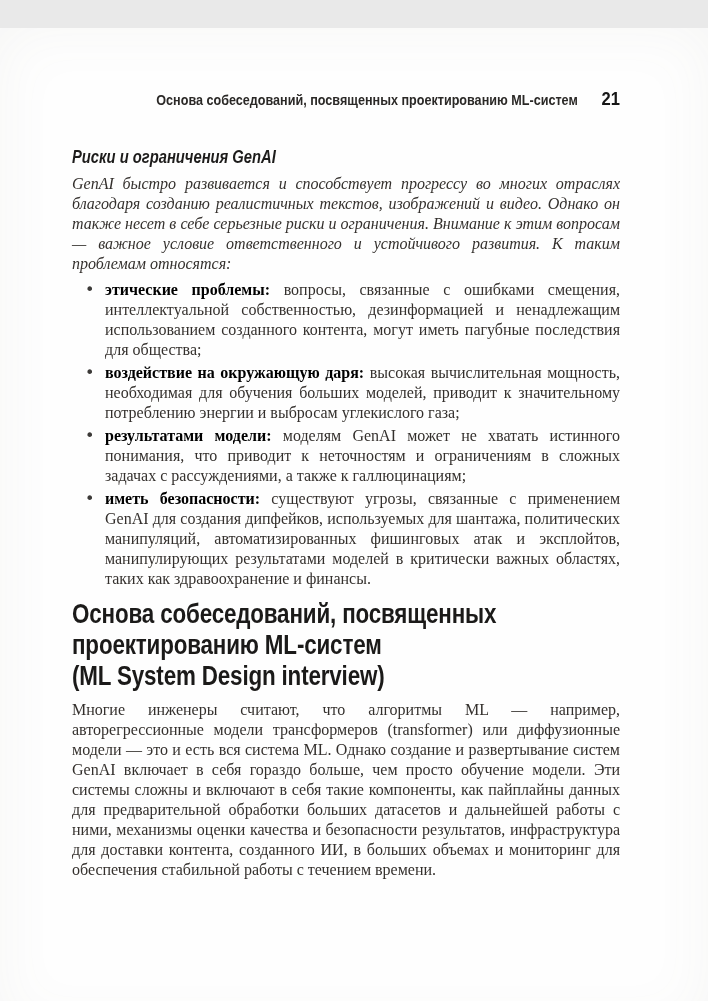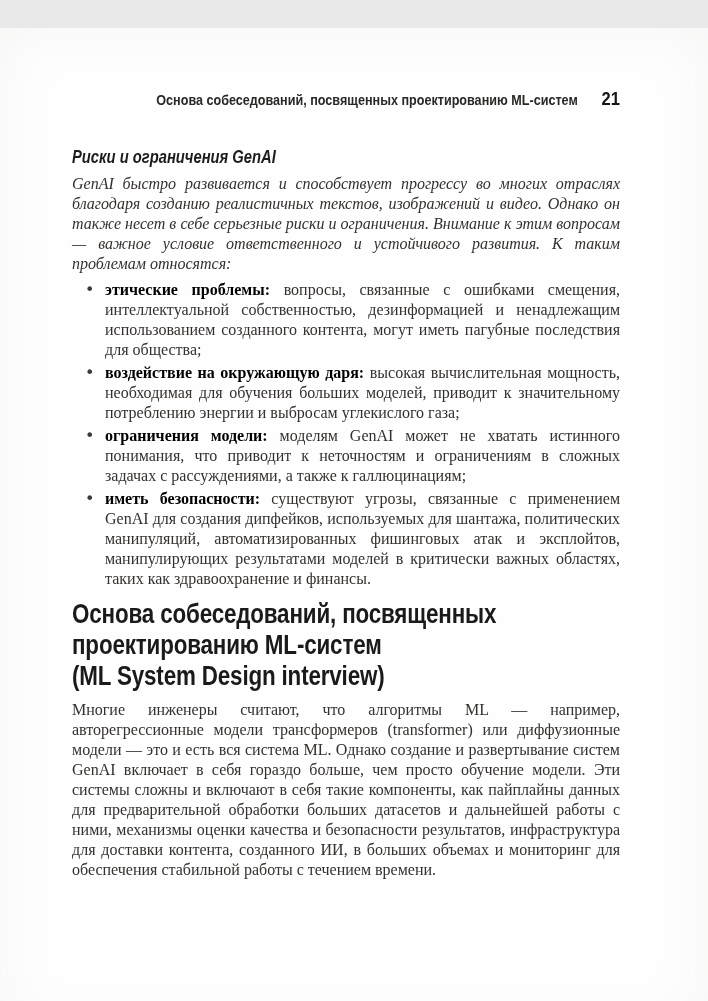--- a/index.html
+++ b/index.html
@@ -128,21 +128,21 @@
         <span class="term">этические проблемы:</span>
         <span class="risk-text">вопросы, связанные с ошибками смещения, интеллек­туальной собственностью, дезинформацией и ненадлежащим использовани­ем созданного контента, могут иметь пагубные последствия для общества;</span>
       </li>
       <li class="bullet-item">
         <span class="marker">•</span>
         <span class="term">воздействие на окружающую даря:</span>
         <span class="risk-text">высокая вычислительная мощность, необходимая для обучения больших моделей, приводит к значительному потреблению энергии и выбросам углекислого газа;</span>
       </li>
       <li class="bullet-item">
         <span class="marker">•</span>
-        <span class="term">ограничения модели:</span>
+        <span class="term">результатами модели:</span>
         <span class="risk-text">моделям GenAI может не хватать истинного понима­ния, что приводит к неточностям и ограничениям в сложных задачах с рас­суждениями, а также к галлюцинациям;</span>
       </li>
       <li class="bullet-item">
         <span class="marker">•</span>
         <span class="term">иметь безопасности:</span>
         <span class="risk-text">существуют угрозы, связанные с применением GenAI для создания дипфейков, используемых для шантажа, политических мани­пуляций, автоматизированных фишинговых атак и эксплойтов, манипули­рующих результатами моделей в критически важных областях, таких как здравоохранение и финансы.</span>
       </li>
     </ul>
 
 

